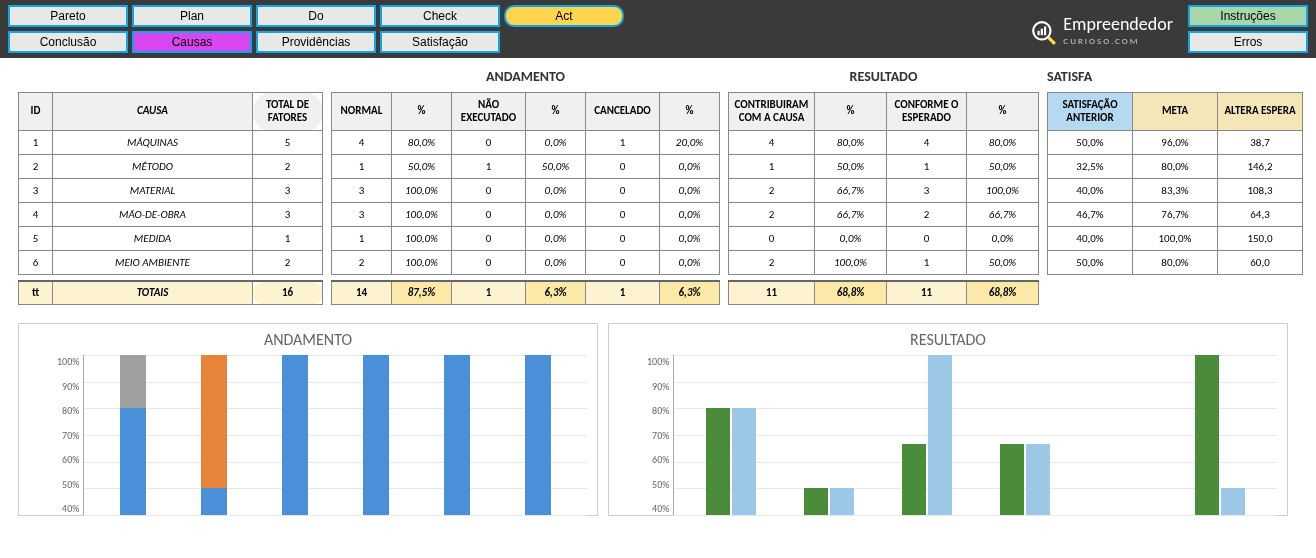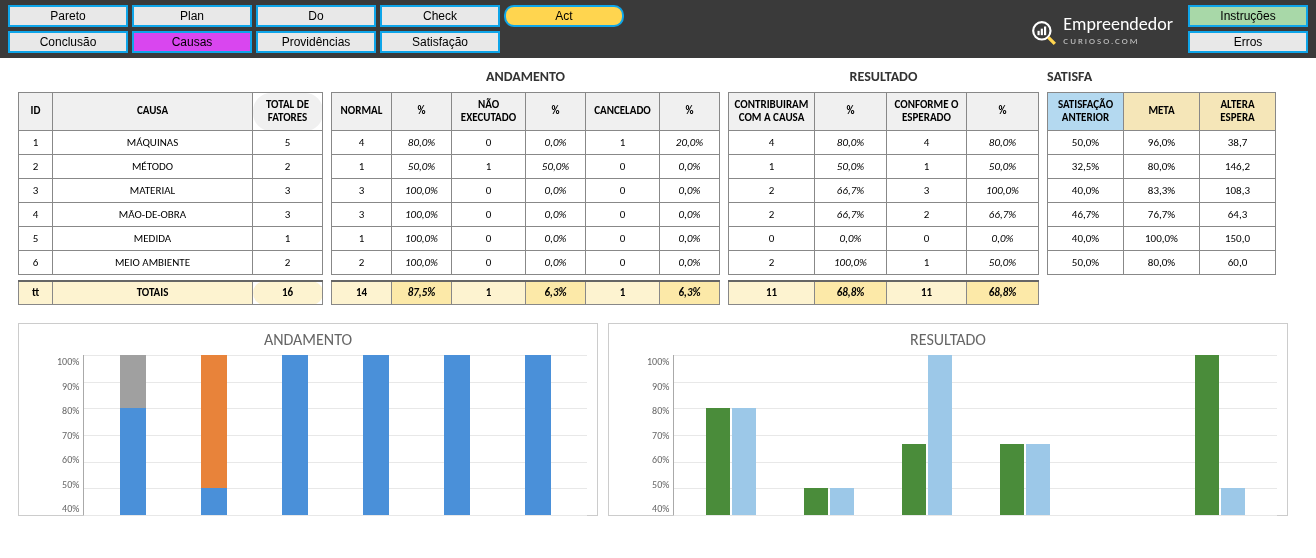--- a/index.html
+++ b/index.html
@@ -17,33 +17,33 @@
 .toolbar-right { display: flex; flex-direction: column; gap: 4px; margin-left: 10px; }
 
 .content { padding: 10px 0 0 18px; display: flex; gap: 8px; }
 
 .tbl { border-collapse: collapse; }
 .tbl th, .tbl td { border: 1px solid #888; text-align: center; font-size: 11px; height: 24px; padding: 2px 4px; }
 .tbl th { background: #f0f0f0; font-weight: bold; height: 38px; line-height: 1.1; }
 .section-title { text-align: center; font-weight: bold; font-size: 14px; color: #333; margin-bottom: 4px; height: 20px; }
 
 .t1 th:nth-child(1), .t1 td:nth-child(1) { width: 34px; }
-.t1 th:nth-child(2), .t1 td:nth-child(2) { width: 200px; }
+.t1 th:nth-child(2), .t1 td:nth-child(2) { width: 200px; font-style: italic; }
 .t1 th:nth-child(3), .t1 td:nth-child(3) { width: 70px; border-radius: 18px; }
 
 .t2 th, .t2 td { width: 60px; }
 .t2 td.pct, .t3 td.pct { font-style: italic; }
 .t2 th:nth-child(3) { width: 74px; }
 .t2 th:nth-child(5) { width: 74px; }
 
 .t3 th, .t3 td { width: 72px; }
 .t3 th:nth-child(1) { width: 86px; }
 .t3 th:nth-child(3) { width: 80px; }
 
-.t4 th, .t4 td { width: 76px; }
+.t4 th, .t4 td { width: 85px; }
 .t4 th.blue { background: #b4d9f0; }
 .t4 th.tan { background: #f5e6b8; }
 
 tr.totais td { background: #fdf3d0; font-weight: bold; border-top: 2px solid #666; }
 tr.totais td.pct { background: #fce9a8; }
 tr.spacer td { border: none; height: 6px; }
 
 .charts { display: flex; gap: 10px; margin-top: 18px; padding-left: 18px; }
 .chart { border: 1px solid #ccc; padding: 6px 10px 0 10px; }
 .chart-title { text-align: center; color: #666; font-size: 16px; margin-bottom: 6px; }

